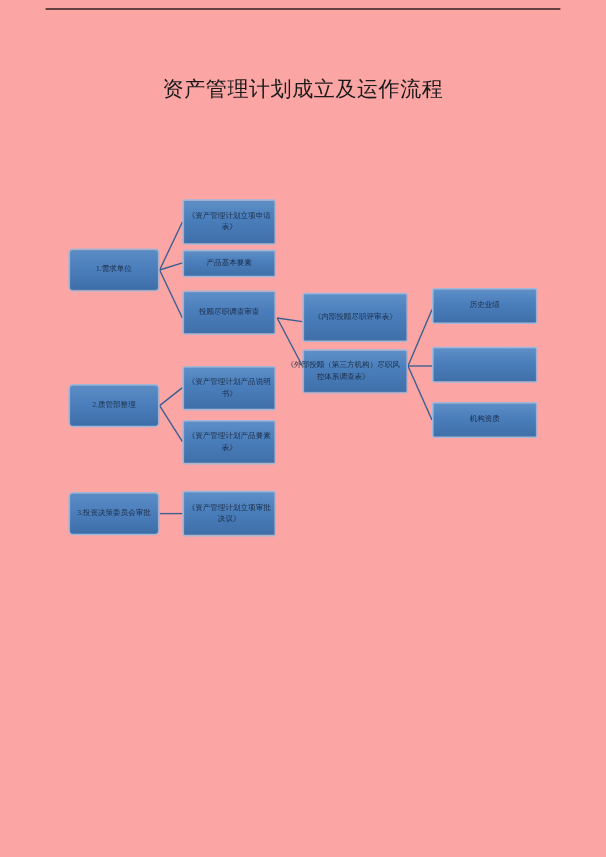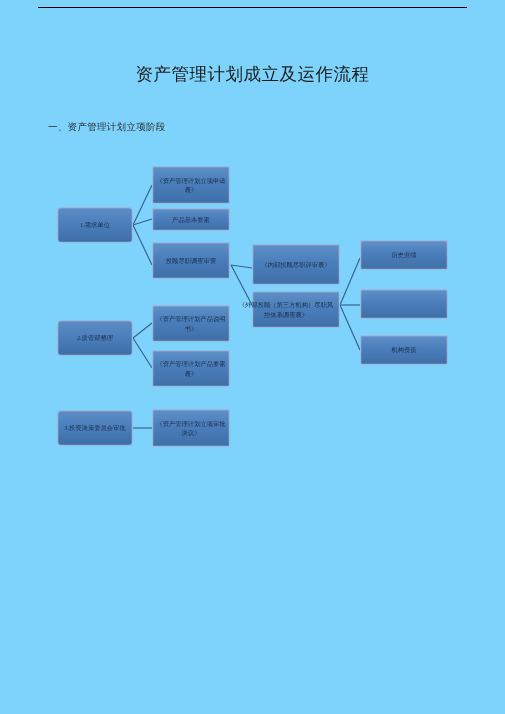--- a/index.html
+++ b/index.html
@@ -7,21 +7,21 @@
     padding: 0;
     background: #ffffff;
   }
   body {
     font-family: "Liberation Serif", "DejaVu Serif", serif;
   }
   .page {
     position: relative;
     width: 505px;
     height: 714px;
-    background: #7dd3fc;
+    background: #fca5a5;
     overflow: hidden;
   }
   .header-rule {
     position: absolute;
     left: 38px;
     top: 7px;
     width: 429px;
     height: 0;
     border-top: 1.6px solid #000000;
   }
@@ -99,21 +99,20 @@
 </style>
 </head>
 <body>
 
 <div class="page">
 
   <div class="header-rule"></div>
 
   <div class="doc-title">资产管理计划成立及运作流程</div>
 
-  <div class="section-heading">一、资产管理计划立项阶段</div>
 
   <div class="flow">
 
     <svg class="links" viewBox="0 0 505 320">
       <g stroke="#3a5f8f" stroke-width="1.15" fill="none">
 
         <line x1="133" y1="75" x2="152" y2="35"></line>
         <line x1="133" y1="75" x2="152" y2="69"></line>
         <line x1="133" y1="75" x2="152" y2="115"></line>
 

